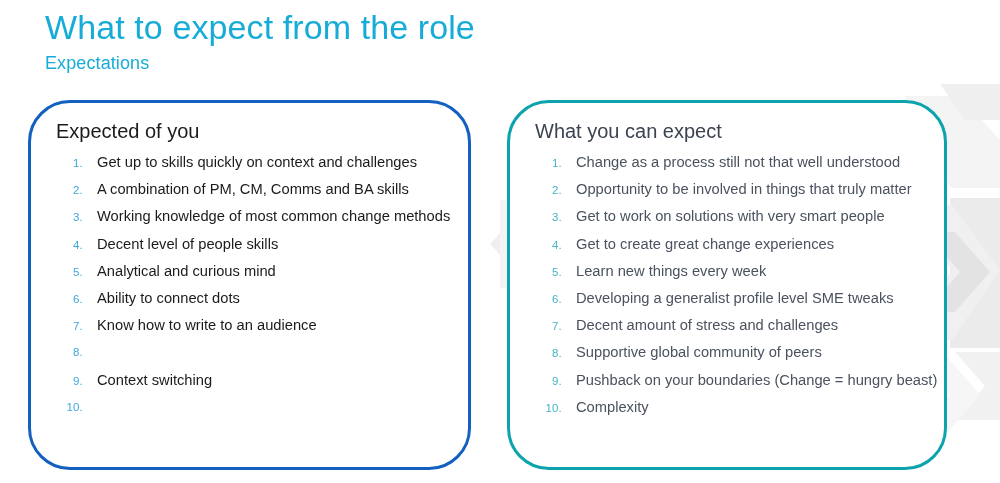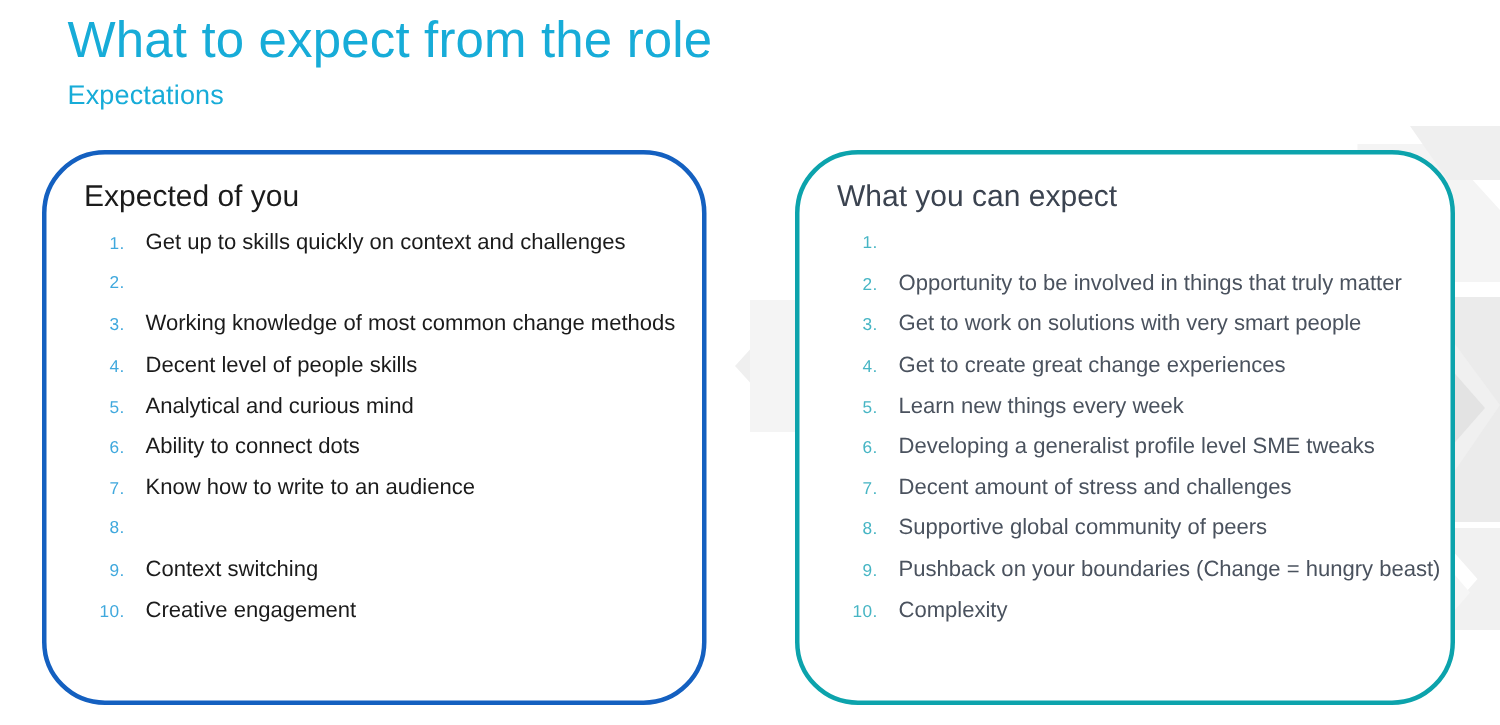--- a/index.html
+++ b/index.html
@@ -70,21 +70,21 @@
     background: #ffffff;
     z-index: 2;
     padding-left: 23px;
   }
   #card-left {
     left: 28px;
     width: 443px;
     border-color: #1460c0;
   }
   #card-right {
-    left: 530px;
+    left: 507px;
     width: 440px;
     border-color: #0ca3ac;
   }
 
   .card-heading {
     position: absolute;
     left: 25px;
     top: 15px;
     font-size: 20px;
     font-weight: 400;
@@ -154,20 +154,21 @@
 
   <div id="card-left" class="card">
     <div class="card-heading">Expected of you</div>
     <ul class="card-list">
       <li class="list-row">
         <span class="item-num">1.</span>
         <span class="item-text">Get up to skills quickly on context and challenges</span>
       </li>
       <li class="list-row">
         <span class="item-num">2.</span>
+        <span class="item-text">A combination of PM, CM, Comms and BA skills</span>
       </li>
       <li class="list-row">
         <span class="item-num">3.</span>
         <span class="item-text">Working knowledge of most common change methods</span>
       </li>
       <li class="list-row">
         <span class="item-num">4.</span>
         <span class="item-text">Decent level of people skills</span>
       </li>
       <li class="list-row">
@@ -184,30 +185,30 @@
       </li>
       <li class="list-row">
         <span class="item-num">8.</span>
       </li>
       <li class="list-row">
         <span class="item-num">9.</span>
         <span class="item-text">Context switching</span>
       </li>
       <li class="list-row">
         <span class="item-num">10.</span>
-        <span class="item-text">Creative engagement</span>
       </li>
     </ul>
   </div>
 
   <div id="card-right" class="card">
     <div class="card-heading">What you can expect</div>
     <ul class="card-list">
       <li class="list-row">
         <span class="item-num">1.</span>
+        <span class="item-text">Change as a process still not that well understood</span>
       </li>
       <li class="list-row">
         <span class="item-num">2.</span>
         <span class="item-text">Opportunity to be involved in things that truly matter</span>
       </li>
       <li class="list-row">
         <span class="item-num">3.</span>
         <span class="item-text">Get to work on solutions with very smart people</span>
       </li>
       <li class="list-row">

